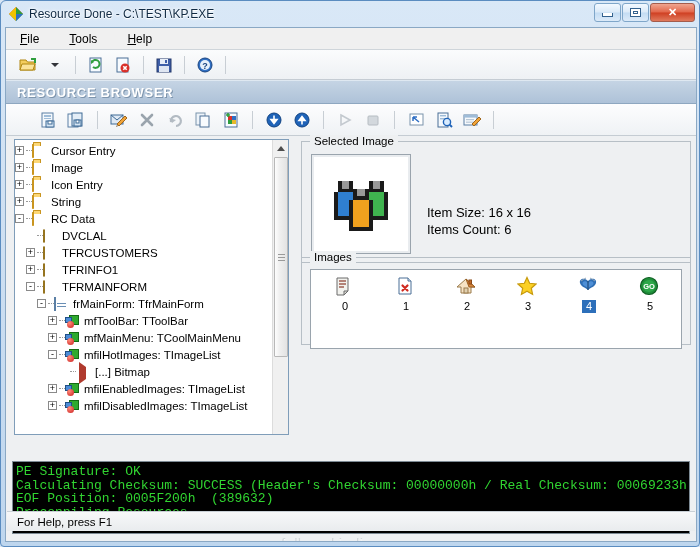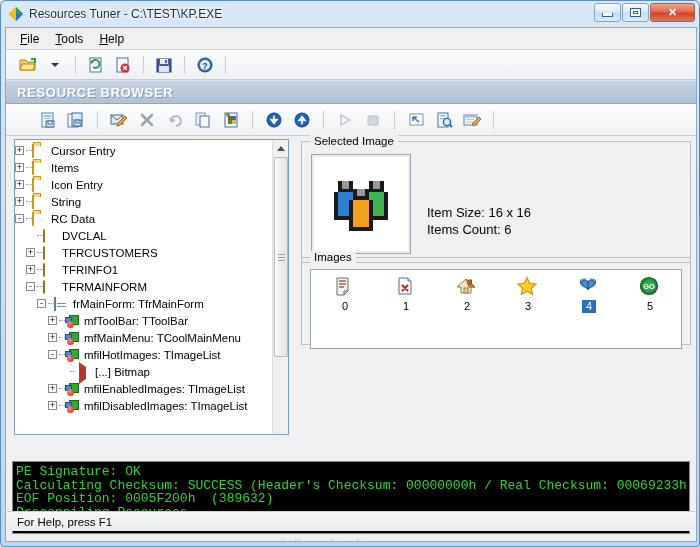--- a/index.html
+++ b/index.html
@@ -54,21 +54,21 @@
     background:#eef0f2; border:1px solid #8aa8c4; overflow:hidden;
   }
 
   
   #watermark { position:absolute; right:6px; top:-6px; width:190px; height:116px; opacity:.5; pointer-events:none; }
 
   
   #menubar {
     position:absolute; left:0; top:0; width:690px; height:22px;
     background:#f0f0f0; border-bottom:1px solid #cfd5da;
-    display:flex; align-items:center; padding-left:10px; gap:8px;
+    display:flex; align-items:center; padding-left:10px; gap:22px;
   }
   .menu-item { font-size:12px; color:#000; cursor:default; padding:2px 4px; }
   .menu-item u { text-decoration:underline; }
 
   
   #toolbar1 {
     position:absolute; left:0; top:22px; width:690px; height:30px;
     background:linear-gradient(to bottom,#fbfcfd,#eef1f4);
     border-bottom:1px solid #c5ccd3;
     display:flex; align-items:center; padding-left:10px; gap:3px;
@@ -201,21 +201,21 @@
 
 <div id="window">
 
   <div id="titlebar">
     <div id="app-icon">
       <i class="d-t"></i>
         <i class="d-r"></i>
         <i class="d-b"></i>
         <i class="d-l"></i>
     </div>
-    <div id="title-text">Resources Tuner - C:\TEST\KP.EXE</div>
+    <div id="title-text">Resource Done - C:\TEST\KP.EXE</div>
     <div id="winbtns">
       <div class="wbtn">
           <i class="wglyph-min"></i>
         </div>
       <div class="wbtn">
           <i class="wglyph-max"></i>
         </div>
       <div class="wbtn close">✕</div>
     </div>
   </div>
@@ -422,21 +422,21 @@
             <div class="tnode">
               <span class="tbox">+</span>
               <span class="tdash"></span>
               <span class="ticon"><span class="ico-folder"></span></span>
               <span>Cursor Entry</span>
             </div>
             <div class="tnode">
               <span class="tbox">+</span>
               <span class="tdash"></span>
               <span class="ticon"><span class="ico-folder"></span></span>
-              <span>Items</span>
+              <span>Image</span>
             </div>
             <div class="tnode">
               <span class="tbox">+</span>
               <span class="tdash"></span>
               <span class="ticon"><span class="ico-folder"></span></span>
               <span>Icon Entry</span>
             </div>
             <div class="tnode">
               <span class="tbox">+</span>
               <span class="tdash"></span>

